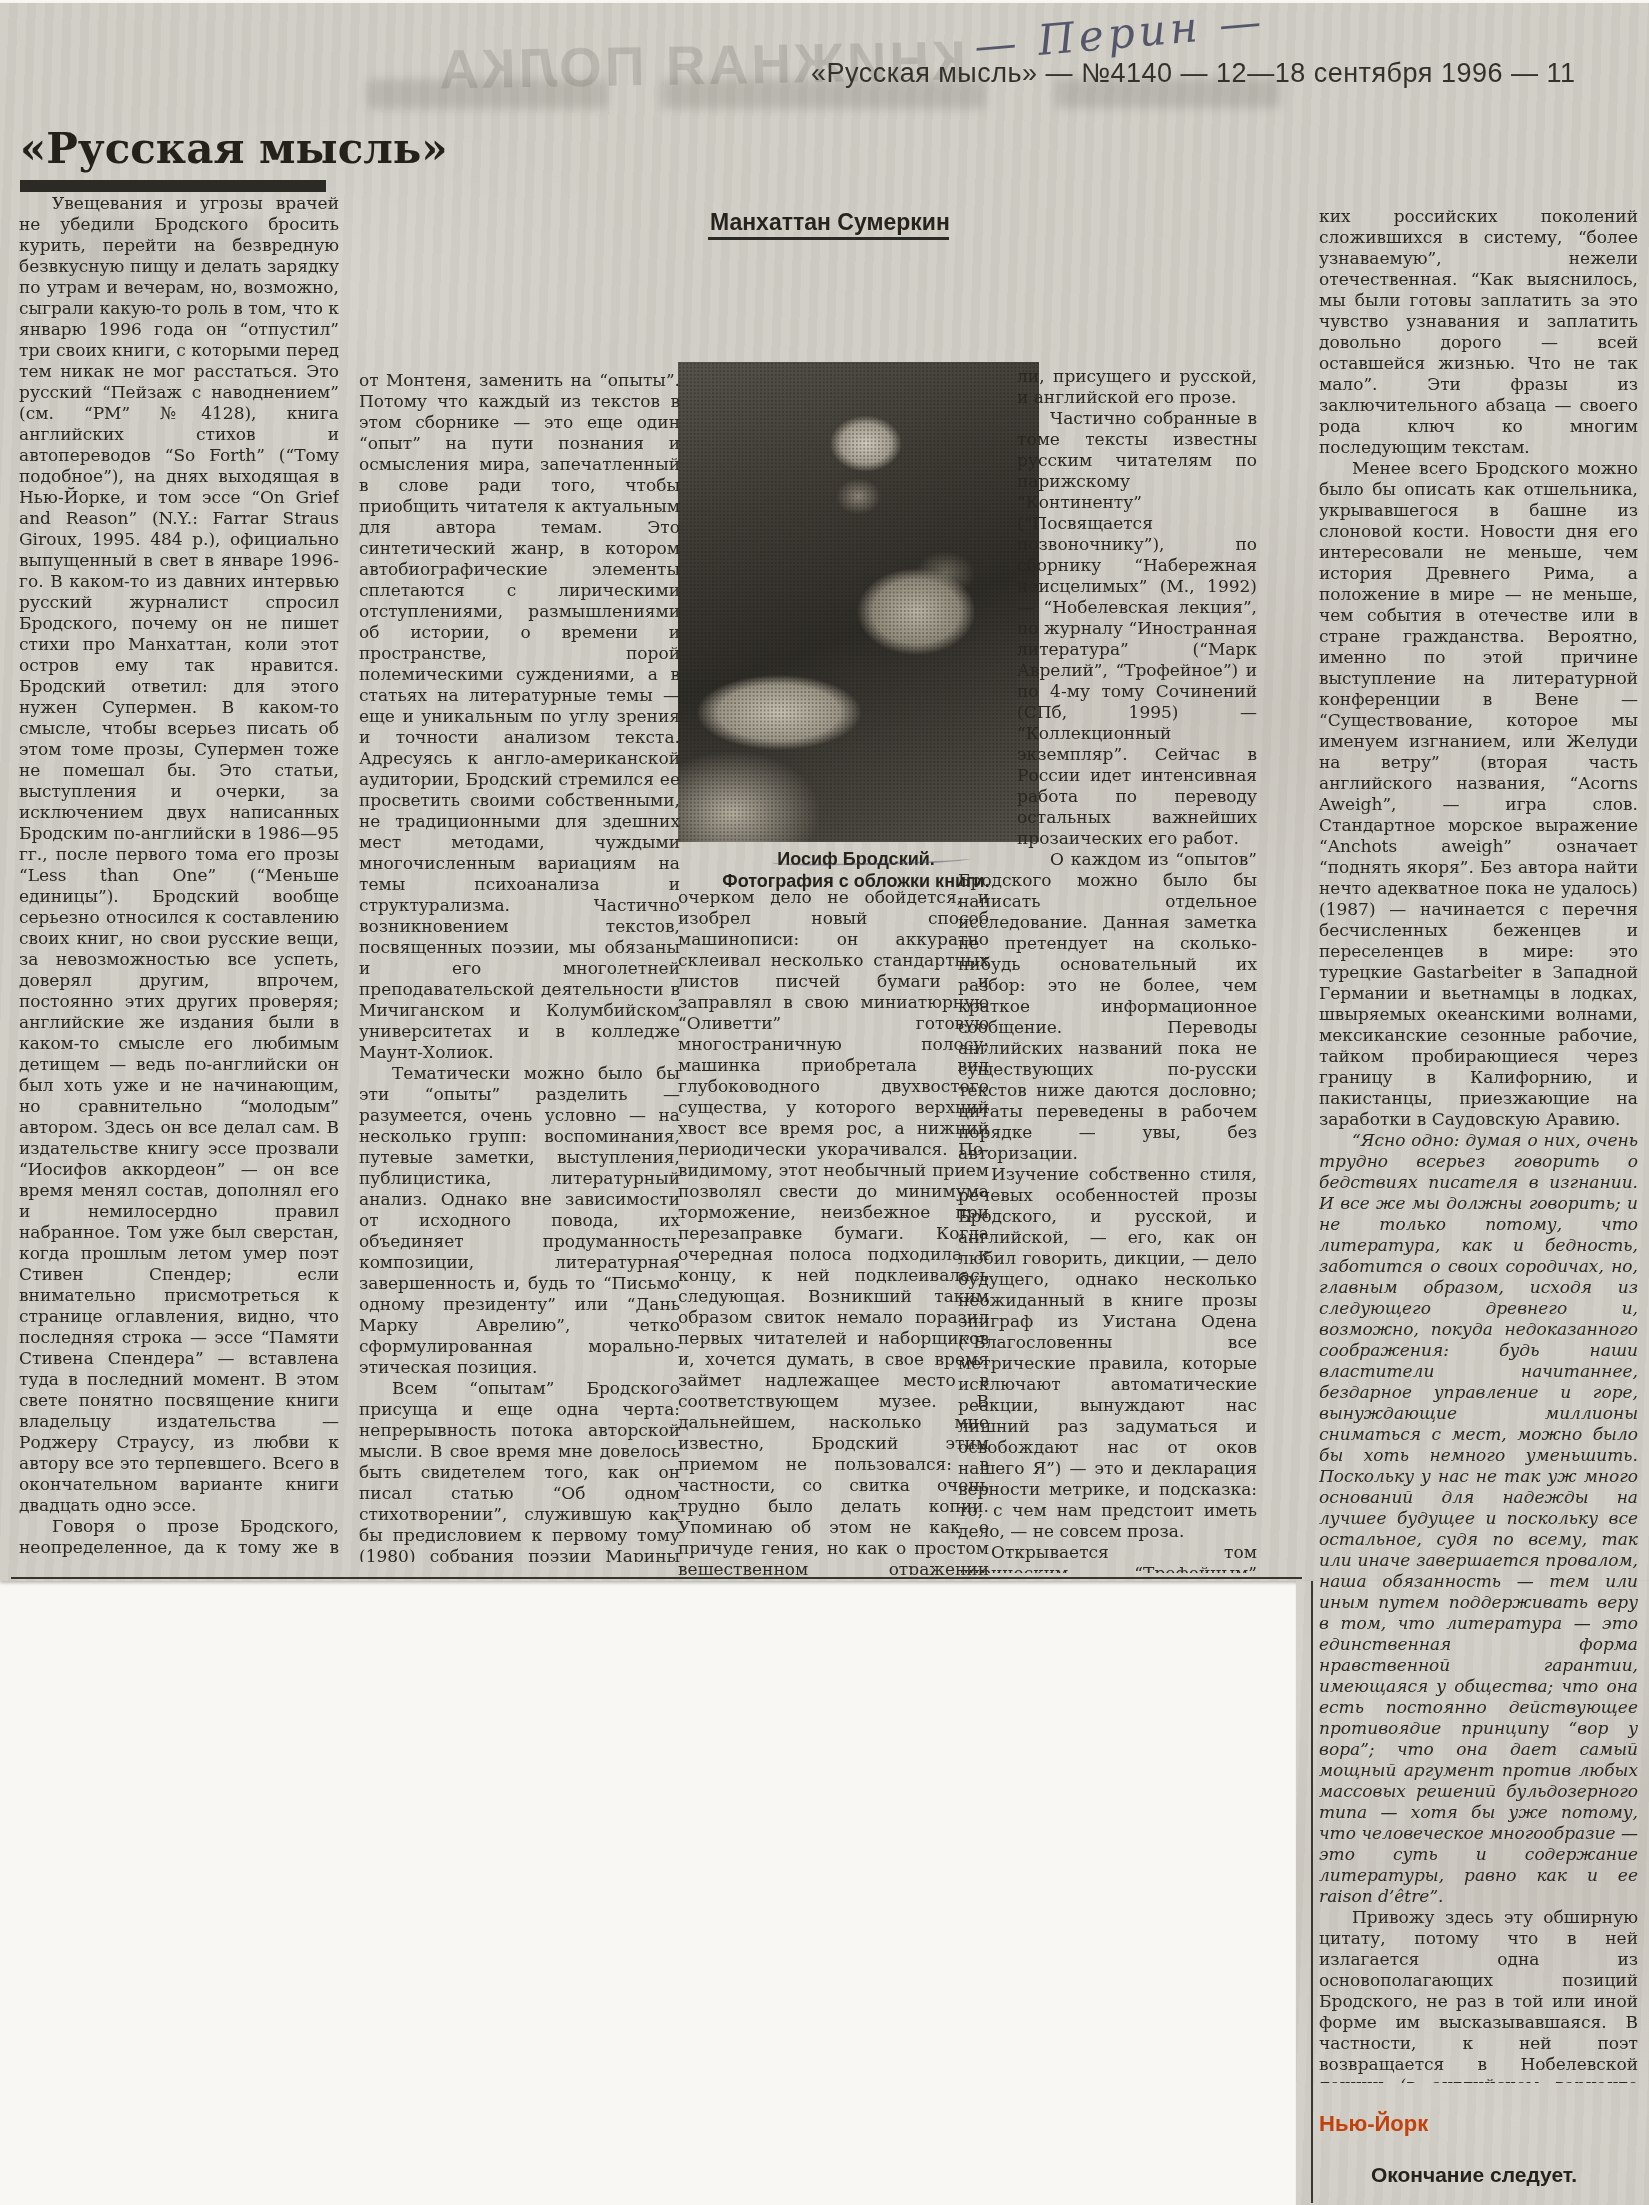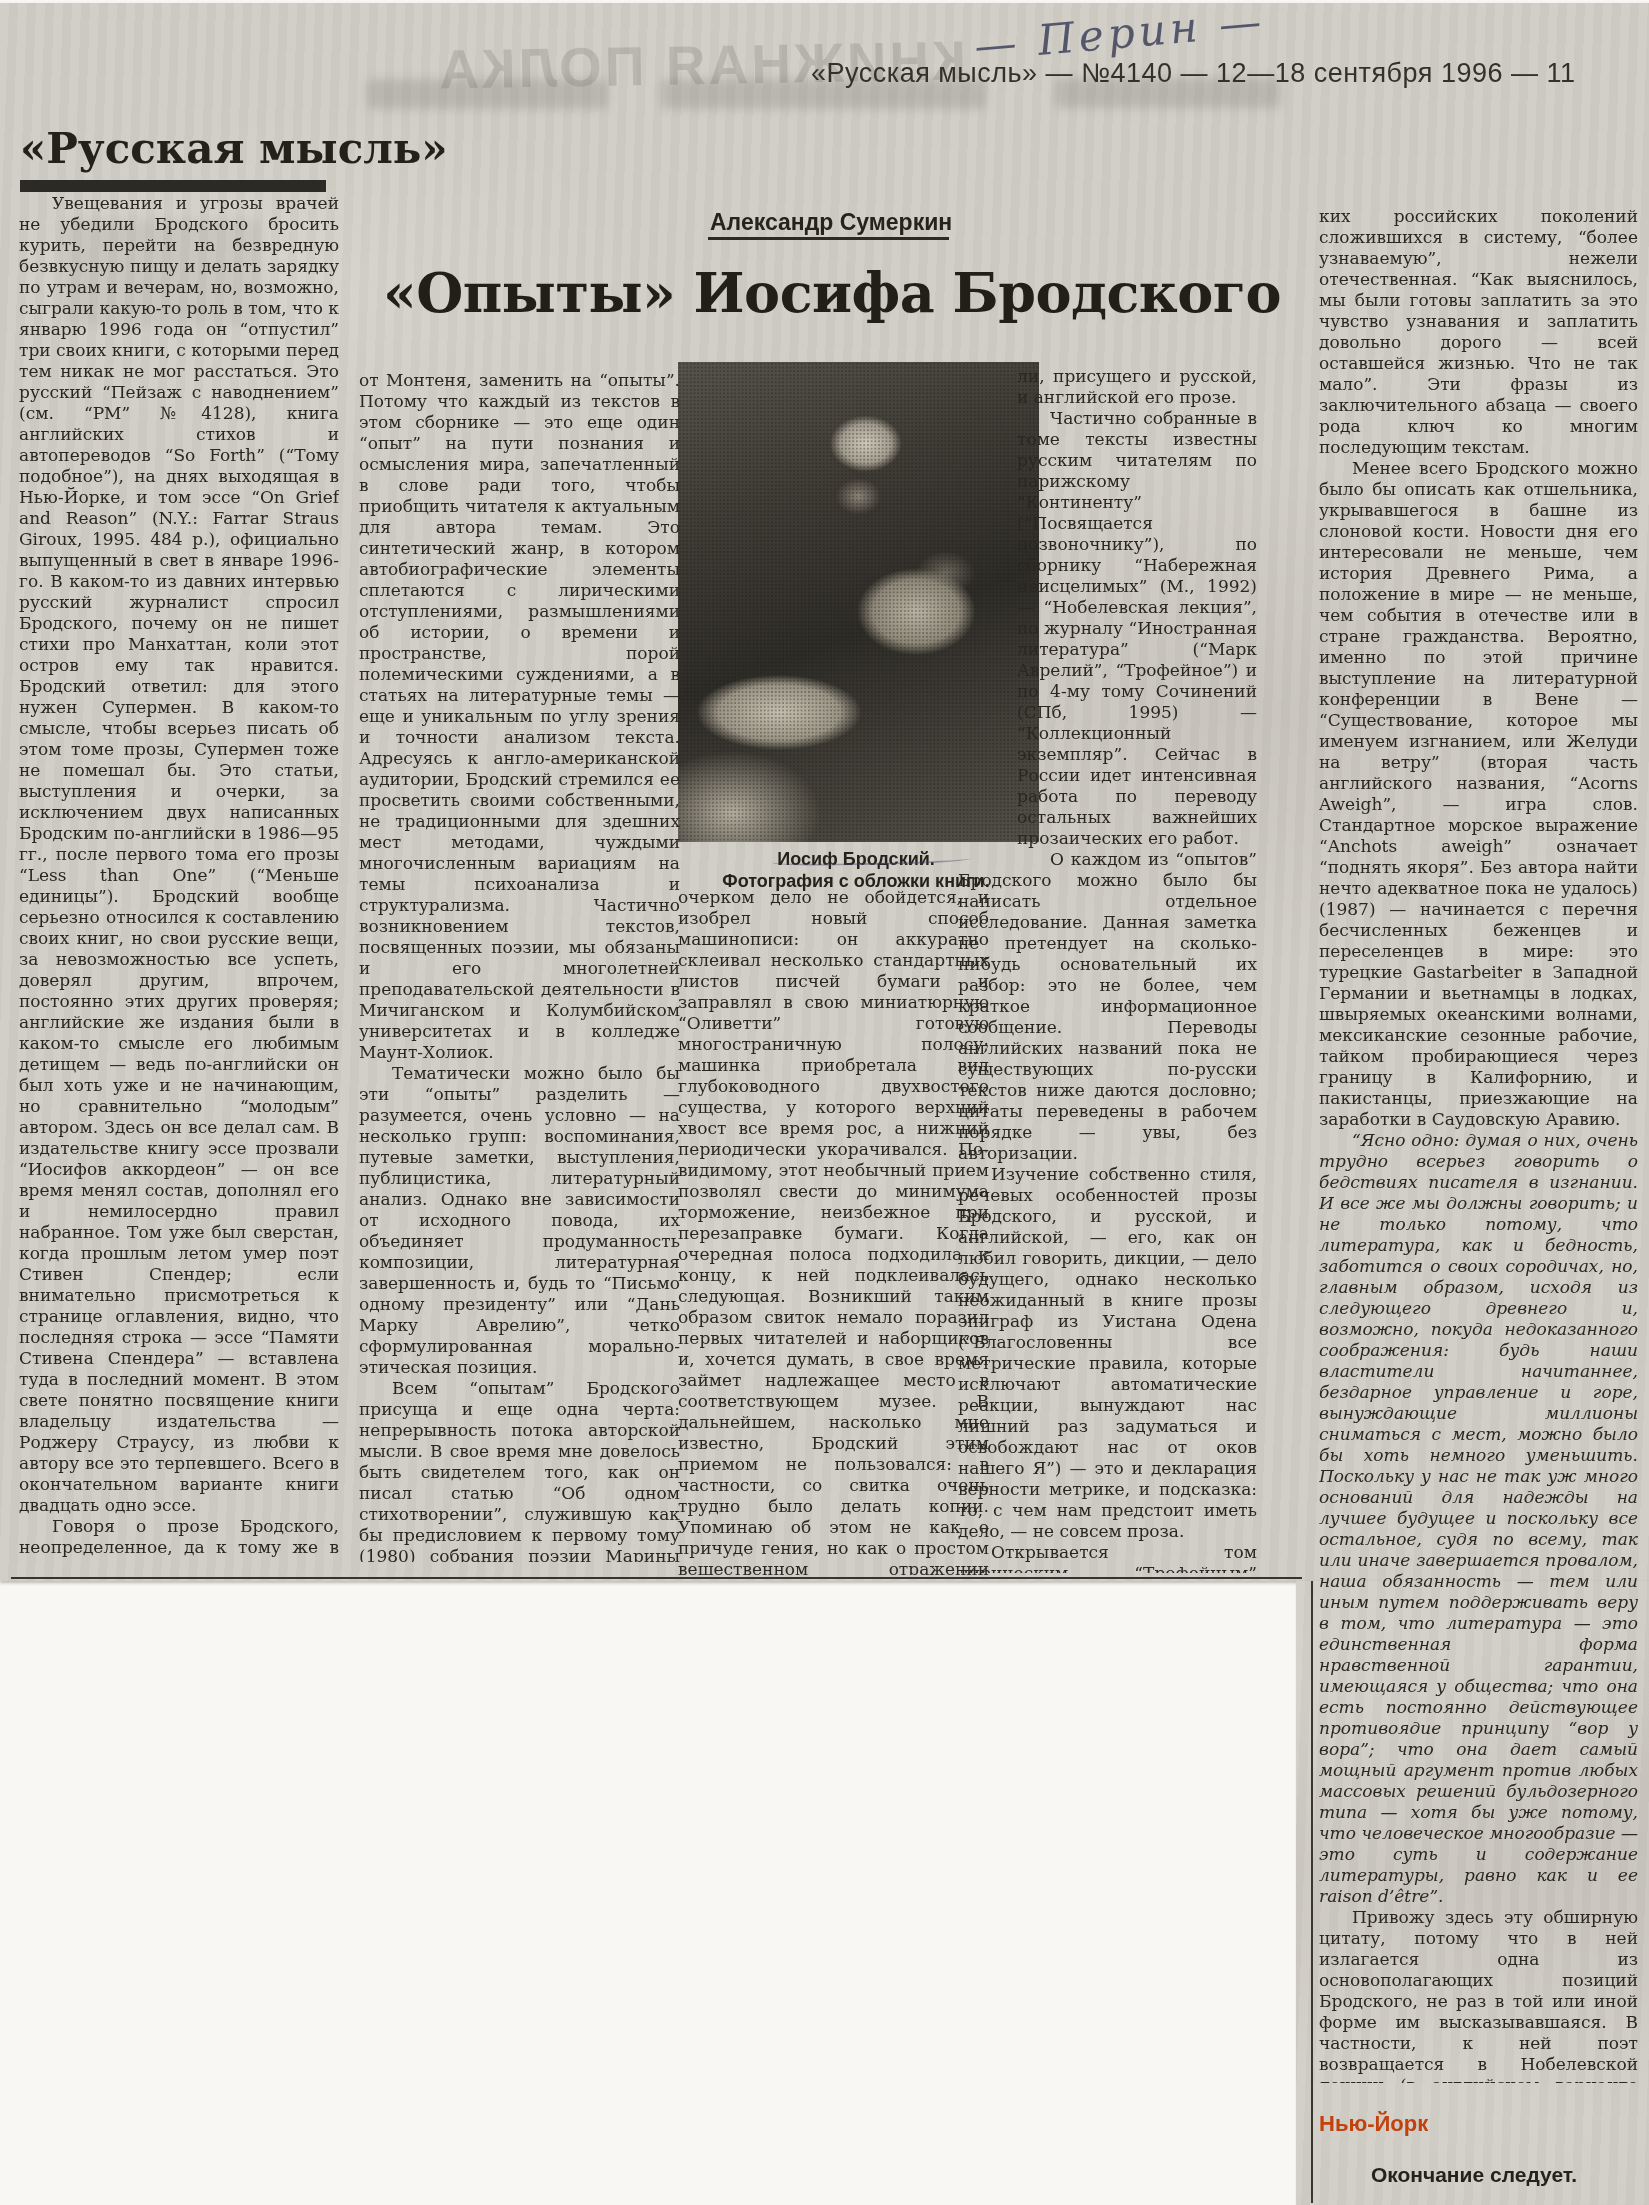--- a/index.html
+++ b/index.html
@@ -66,23 +66,22 @@
   <div class="smudge" style="left:367px;top:79px;width:241px;height:30px;"></div>
   <div class="smudge" style="left:661px;top:79px;width:325px;height:30px;"></div>
   <div class="smudge" style="left:1055px;top:78px;width:226px;height:30px;"></div>
   <div class="smudge" style="left:63px;top:220px;width:199px;height:105px;opacity:.45;"></div>
 
   <div class="handwriting" style="left:974px;top:9.4px;font-size:42px;">— Перин —</div>
   <div class="header-line" style="left:811px;top:58px;">«Русская мысль» — №4140 — 12—18 сентября 1996 — 11</div>
   <div class="section-label" style="left:20px;top:124px;">«Русская мысль»</div>
   <div class="label-bar" style="left:20px;top:180px;width:306px;height:11.5px;"></div>
 
-  <div class="byline" style="left:710px;top:209px;">Александр Сумеркин</div>
+  <div class="byline" style="left:710px;top:209px;">Манхаттан Сумеркин</div>
   <div class="byline-rule" style="left:708px;top:237px;width:241px;height:3.1px;"></div>
-  <div class="title" style="left:362px;top:261px;width:940px;">«Опыты» Иосифа Бродского</div>
 
   <div class="photo"></div>
   <div class="caption" style="left:667px;top:848px;width:378px;">
     <div>Иосиф Бродский.</div>
     <div>Фотография с обложки книги.</div>
   </div>
   <div class="pen-scribble" style="left:772px;top:856px;width:199px;height:7.3px;"></div>
 
   <div class="col" style="left:19px;top:193px;width:320px;height:1365px;">
       <p class="ind">Увещевания и угрозы врачей не убедили Бродского бросить курить, перейти на безвредную безвкусную пищу и делать зарядку по утрам и вечерам, но, возможно, сыграли какую-то роль в том, что к январю 1996 года он “отпустил” три своих книги, с которыми перед тем никак не мог расстаться. Это русский “Пейзаж с наводнением” (см. “РМ” №4128), книга английских стихов и автопереводов “So Forth” (“Тому подобное”), на днях выходящая в Нью-Йорке, и том эссе “On Grief and Reason” (N.Y.: Farrar Straus Giroux, 1995. 484 p.), официально выпущенный в свет в январе 1996-го. В каком-то из давних интервью русский журналист спросил Бродского, почему он не пишет стихи про Манхаттан, коли этот остров ему так нравится. Бродский ответил: для этого нужен Супермен. В каком-то смысле, чтобы всерьез писать об этом томе прозы, Супермен тоже не помешал бы. Это статьи, выступления и очерки, за исключением двух написанных Бродским по-английски в 1986—95 гг., после первого тома его прозы “Less than One” (“Меньше единицы”). Бродский вообще серьезно относился к составлению своих книг, но свои русские вещи, за невозможностью все успеть, доверял другим, впрочем, постоянно этих других проверяя; английские же издания были в каком-то смысле его любимым детищем — ведь по-английски он был хоть уже и не начинающим, но сравнительно “молодым” автором. Здесь он все делал сам. В издательстве книгу эссе прозвали “Иосифов аккордеон” — он все время менял состав, дополнял его и немилосердно правил набранное. Том уже был сверстан, когда прошлым летом умер поэт Стивен Спендер; если внимательно присмотреться к странице оглавления, видно, что последняя строка — эссе “Памяти Стивена Спендера” — вставлена туда в последний момент. В этом свете понятно посвящение книги владельцу издательства — Роджеру Страусу, из любви к автору все это терпевшего. Всего в окончательном варианте книги двадцать одно эссе.</p>

